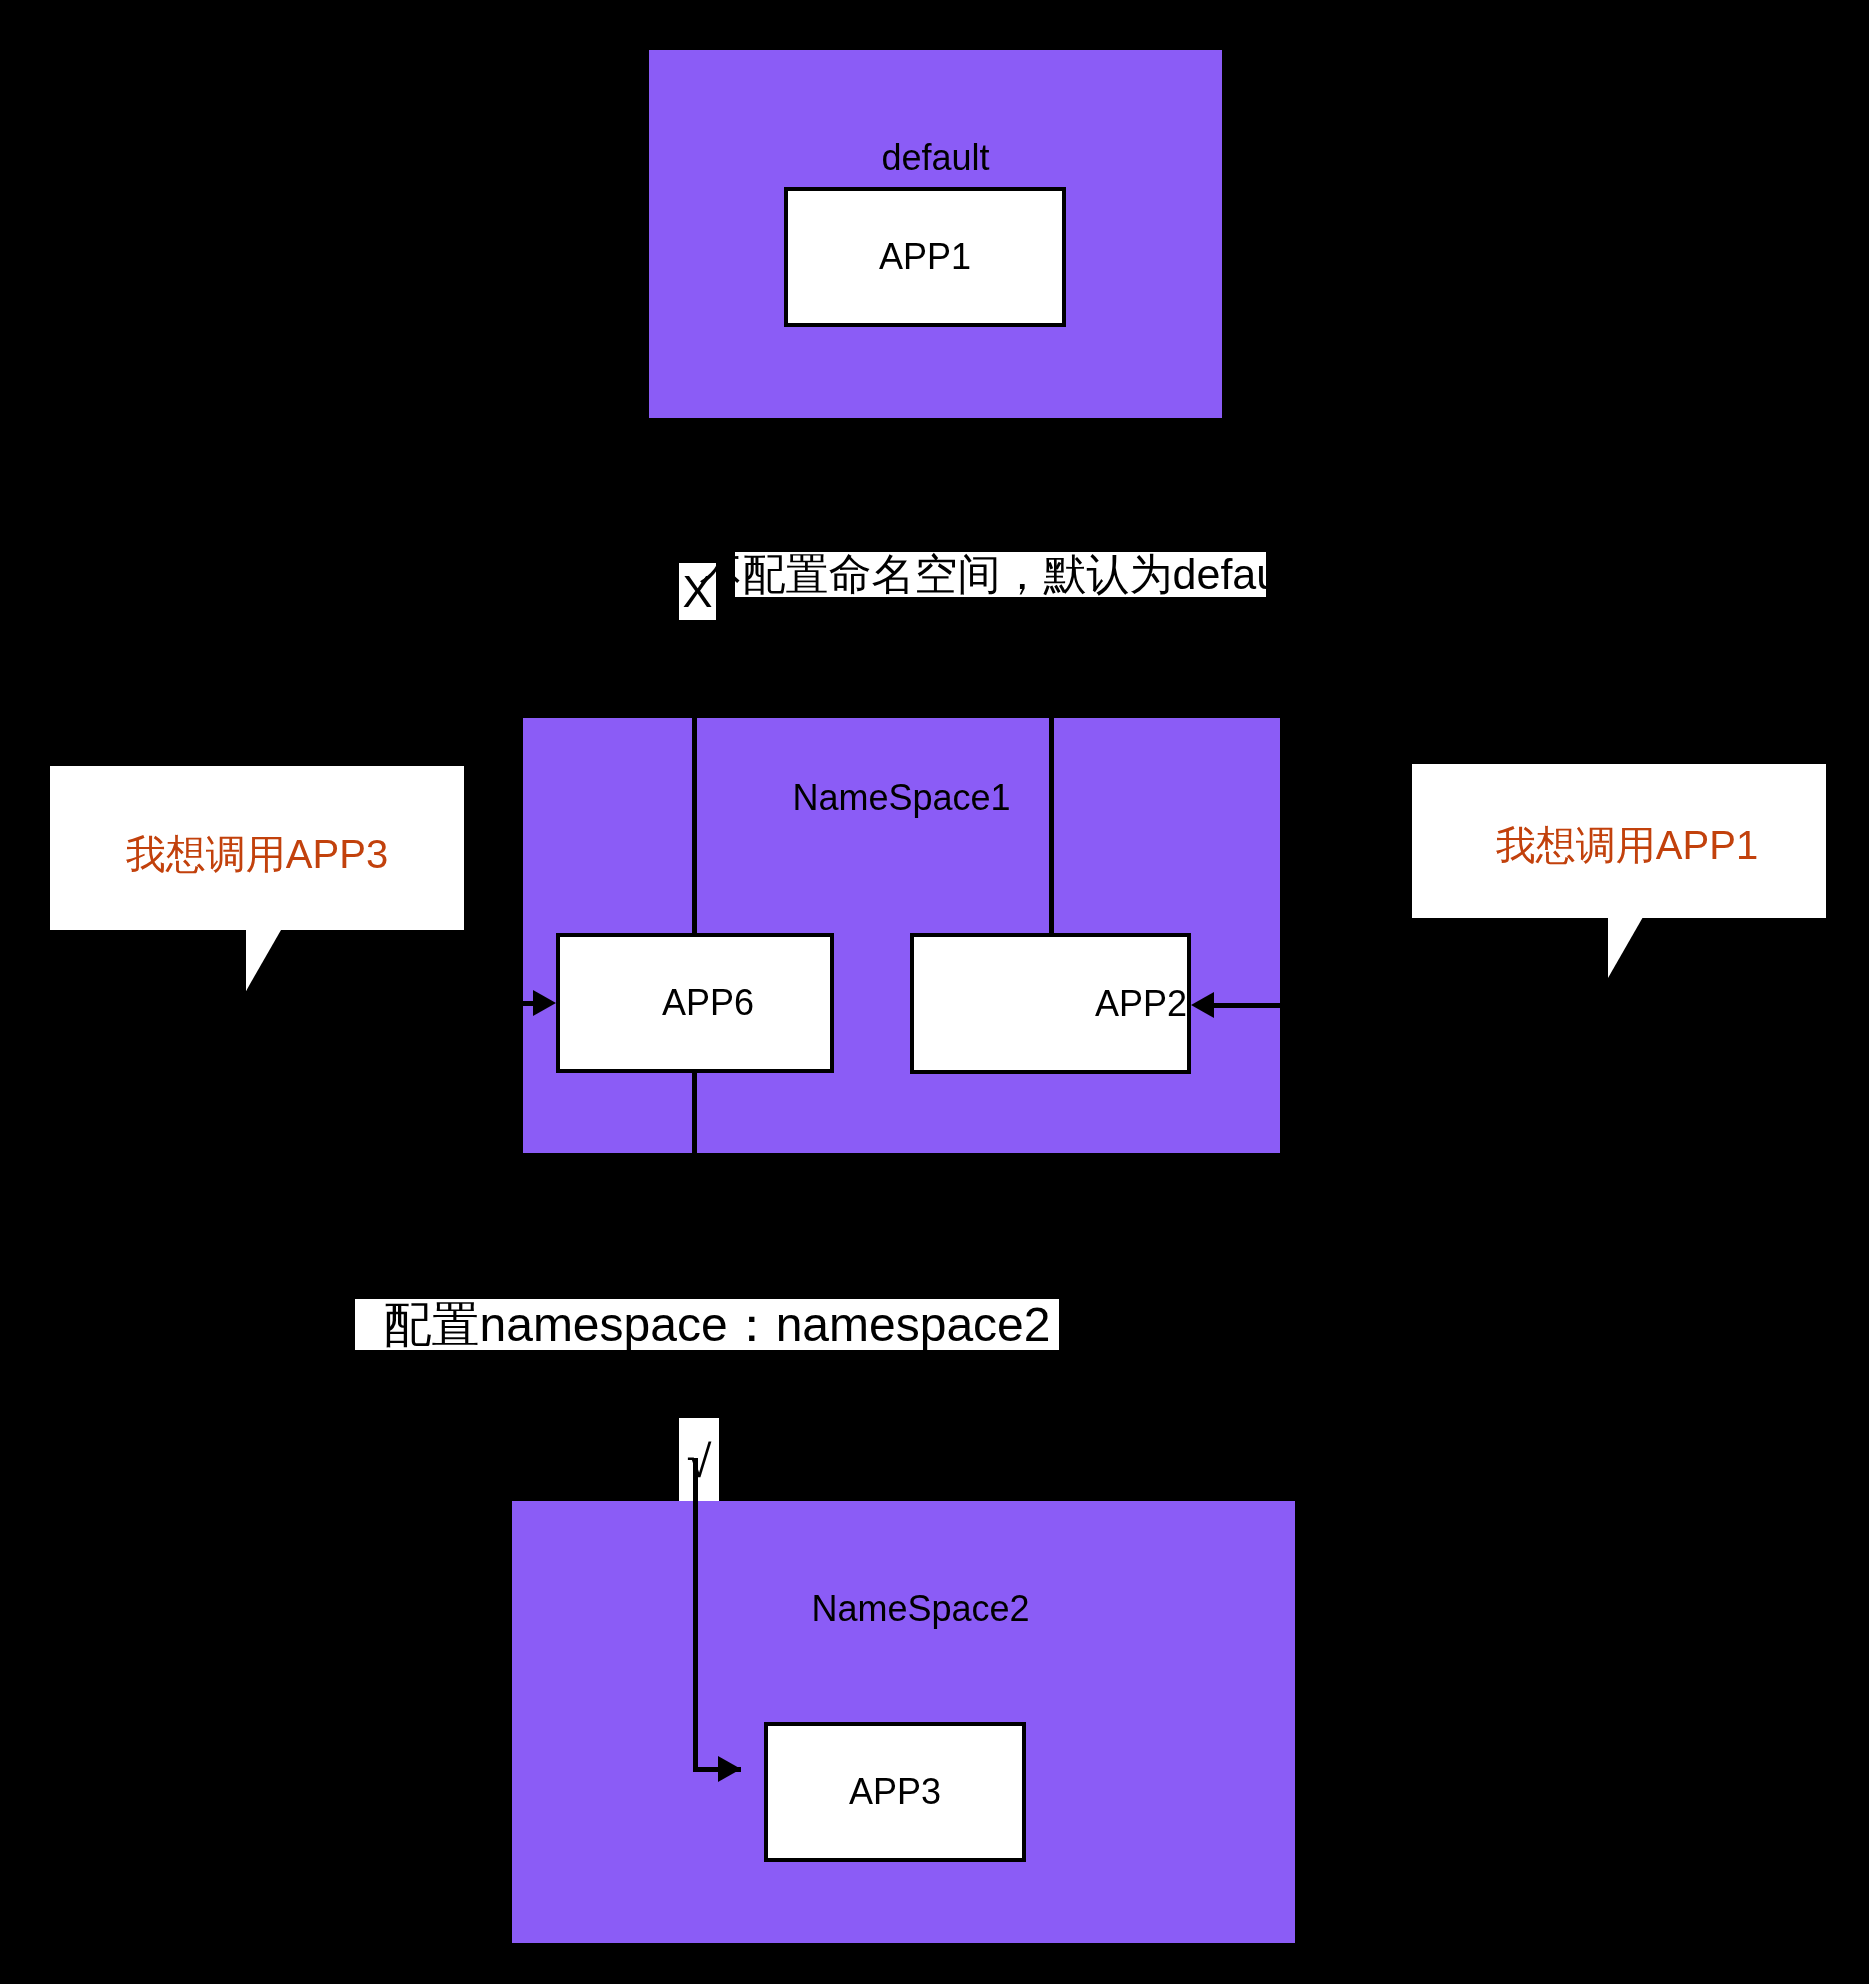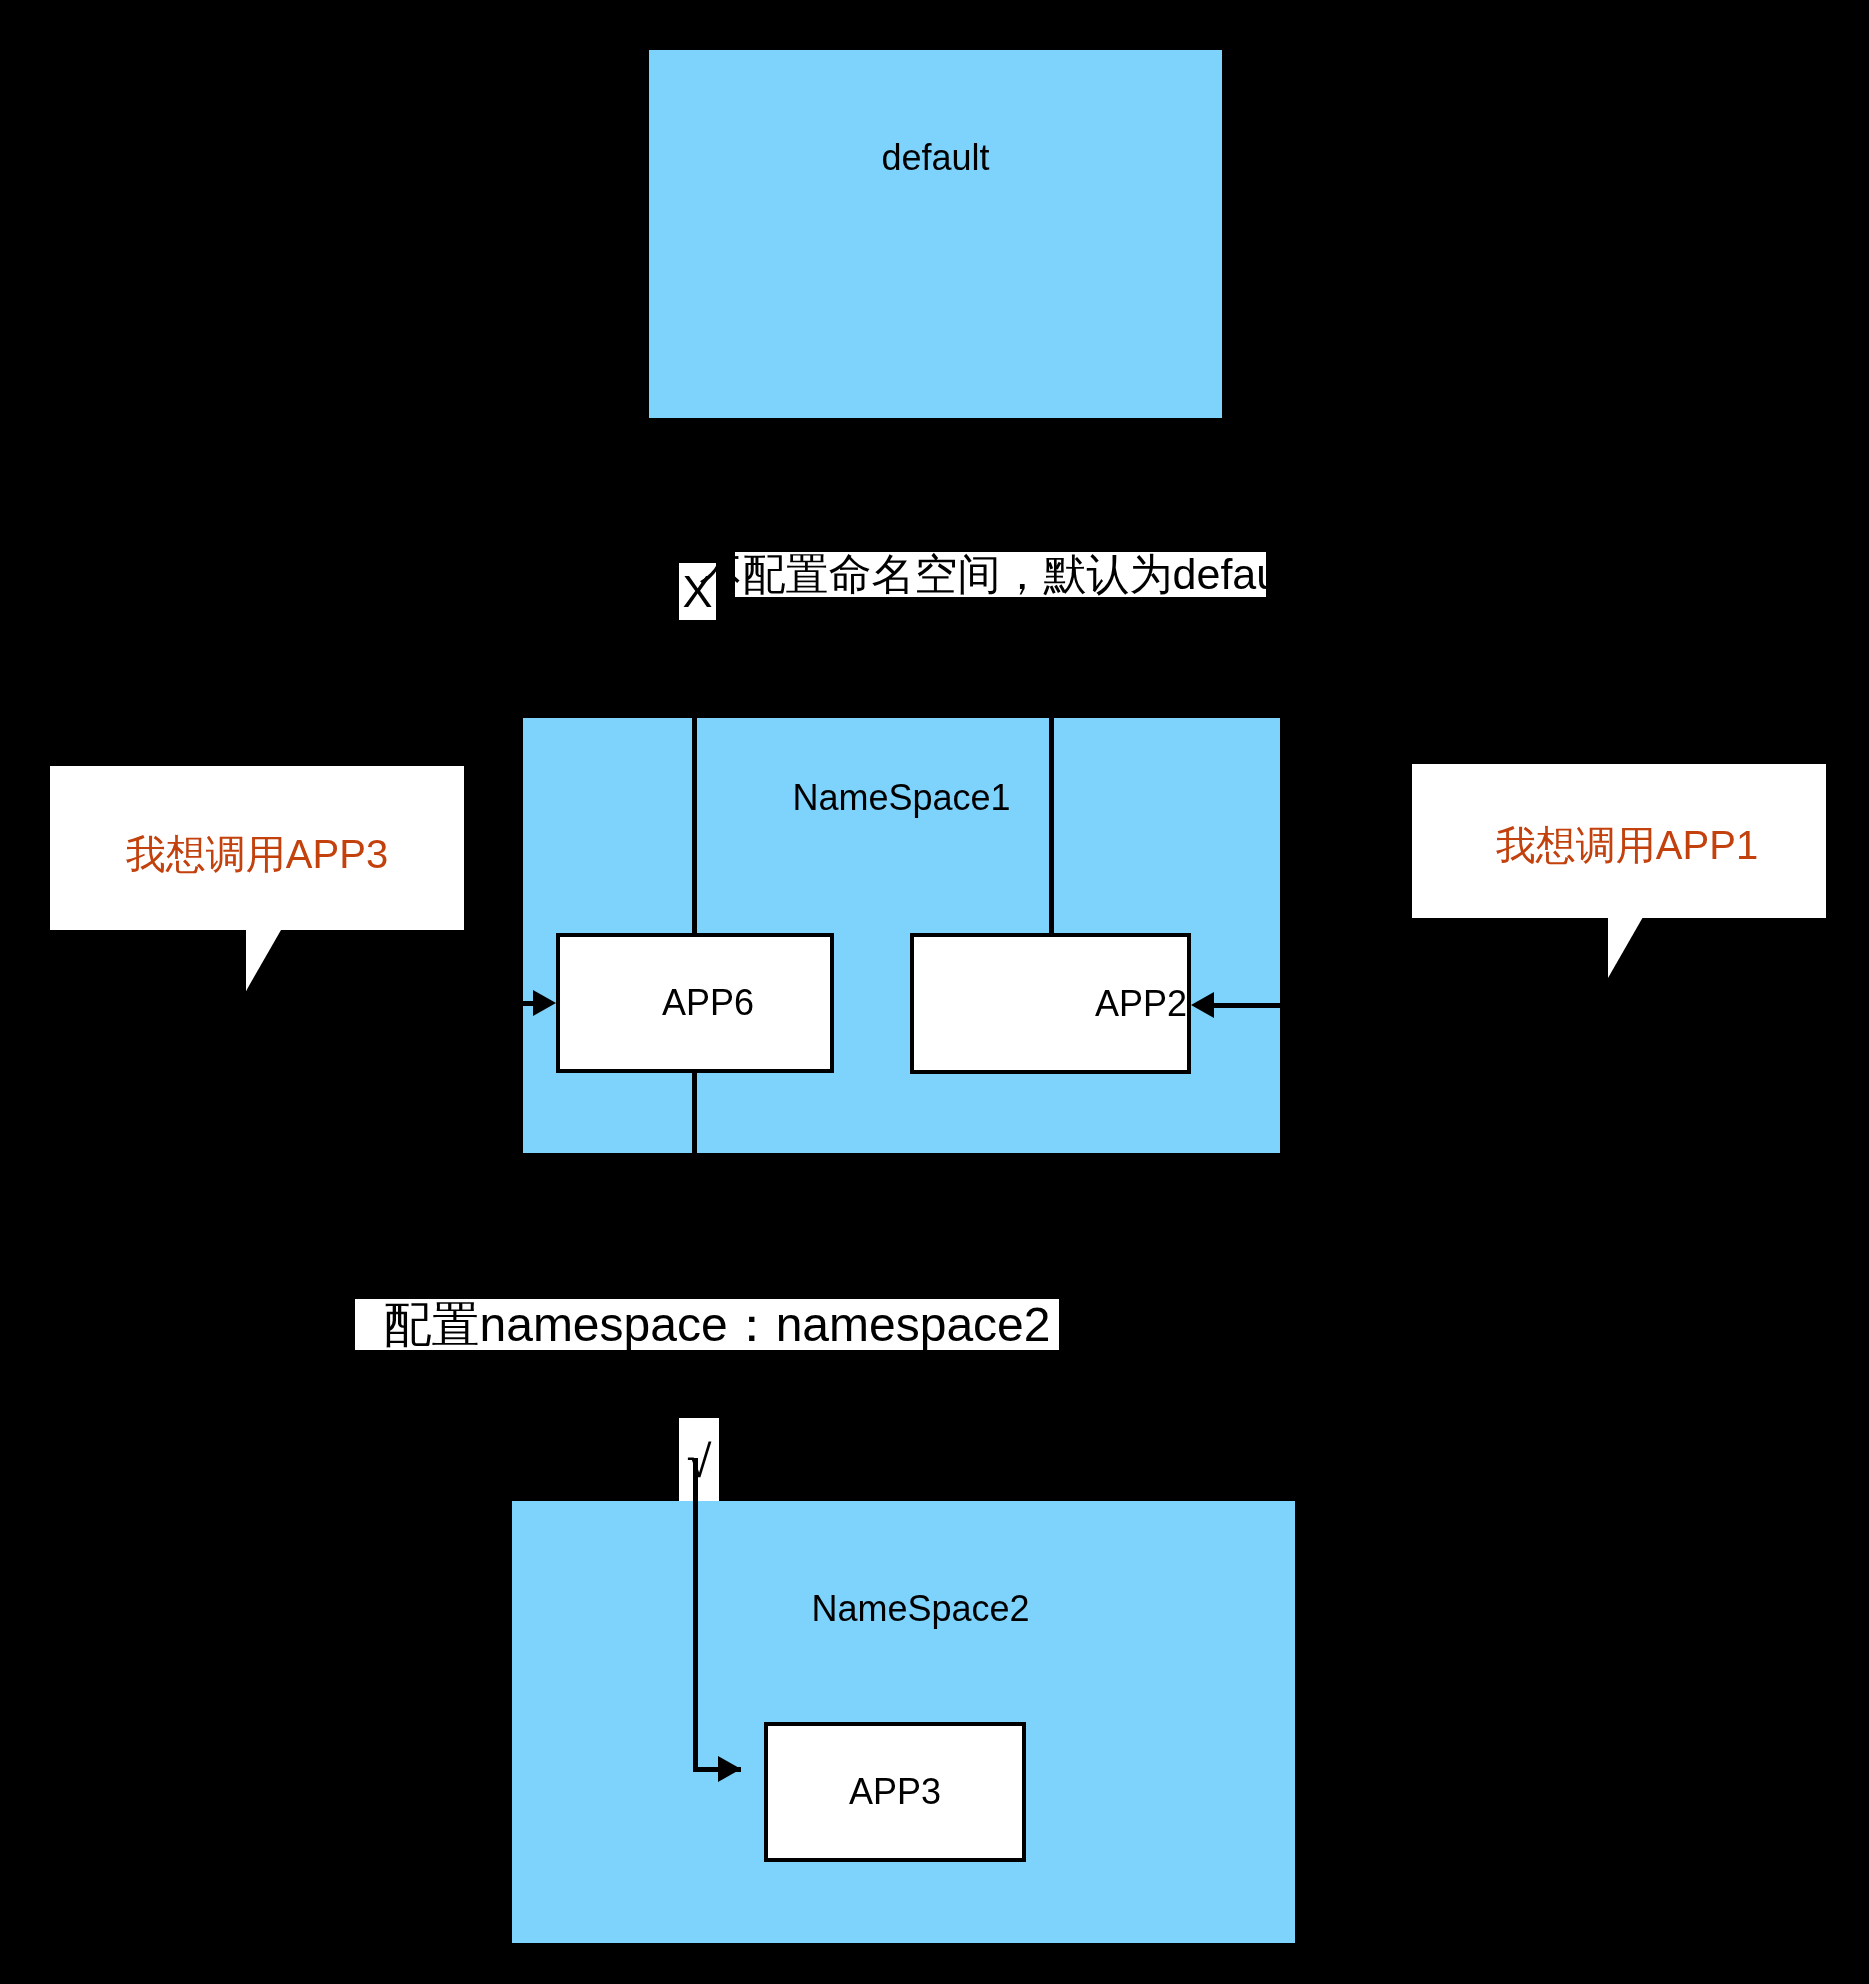--- a/index.html
+++ b/index.html
@@ -6,21 +6,21 @@
   #canvas{
     position:relative;
     width:1870px;height:1985px;
     background:#000000;
     overflow:hidden;
     font-family:"Liberation Sans","DejaVu Sans",sans-serif;
   }
   .abs{position:absolute;}
   
   .container-box{
-    background:#7dd3fc;
+    background:#8b5cf6;
     box-sizing:border-box;
   }
   .container-label{
     position:absolute;
     left:0;right:0;
     text-align:center;
     color:#000000;
     font-size:36px;
     line-height:1.1;
     white-space:nowrap;
@@ -98,20 +98,23 @@
   }
 </style>
 </head>
 <body>
 
 <div id="canvas">
 
   <div class="container-box abs" style="left:649px;top:50px;width:573px;height:368px;">
     <div class="container-label" style="top:88px;">default</div>
   </div>
+  <div class="app-box" style="left:784px;top:187px;width:282px;height:140px;">
+    <span>APP1</span>
+  </div>
 
   <div class="chip mark-chip" style="left:679px;top:563px;width:37px;height:57px;">
     <span>X</span>
   </div>
   <div class="chip note-chip" style="left:735px;top:552px;width:525px;height:45px;">
     <span>不配置命名空间，默认为default</span>
   </div>
 
   <div class="container-box abs" style="left:523px;top:718px;width:757px;height:435px;">
     <div class="container-label" style="top:60px;">NameSpace1</div>

